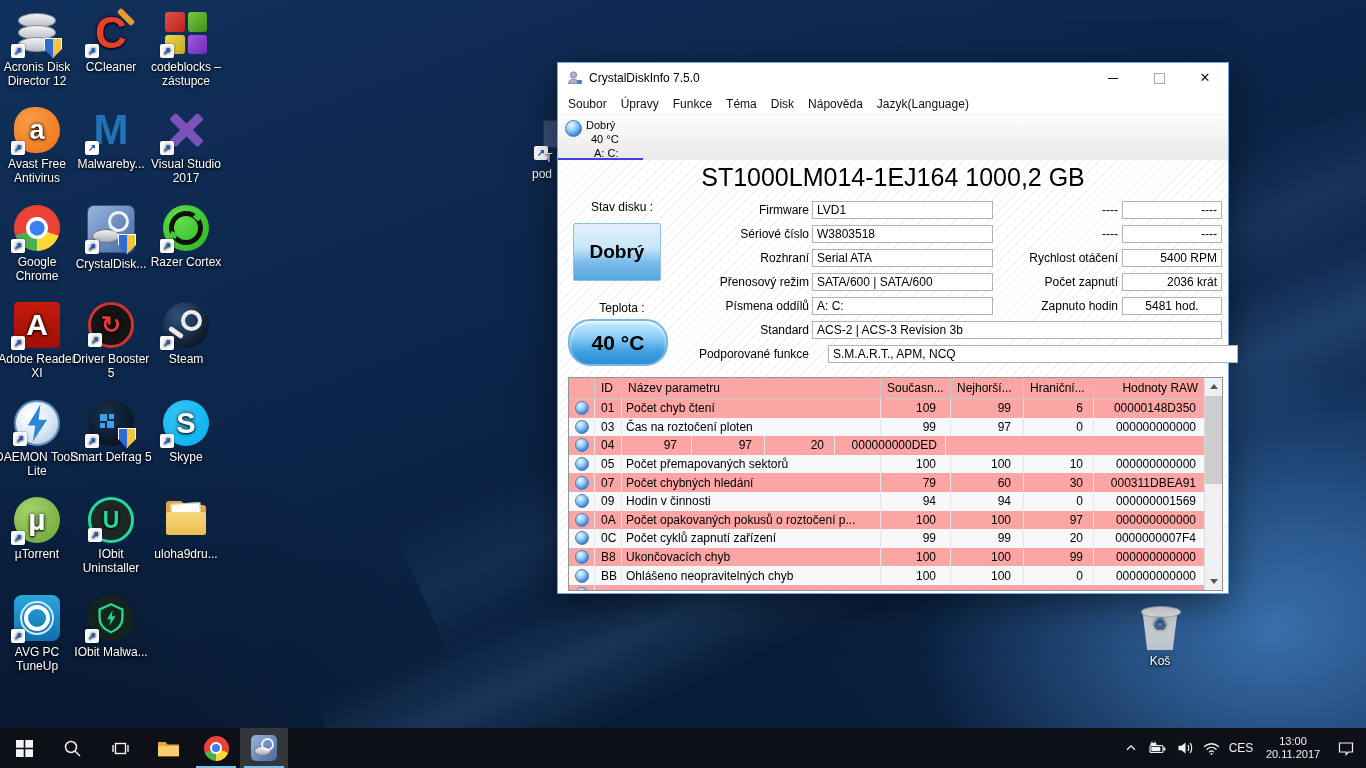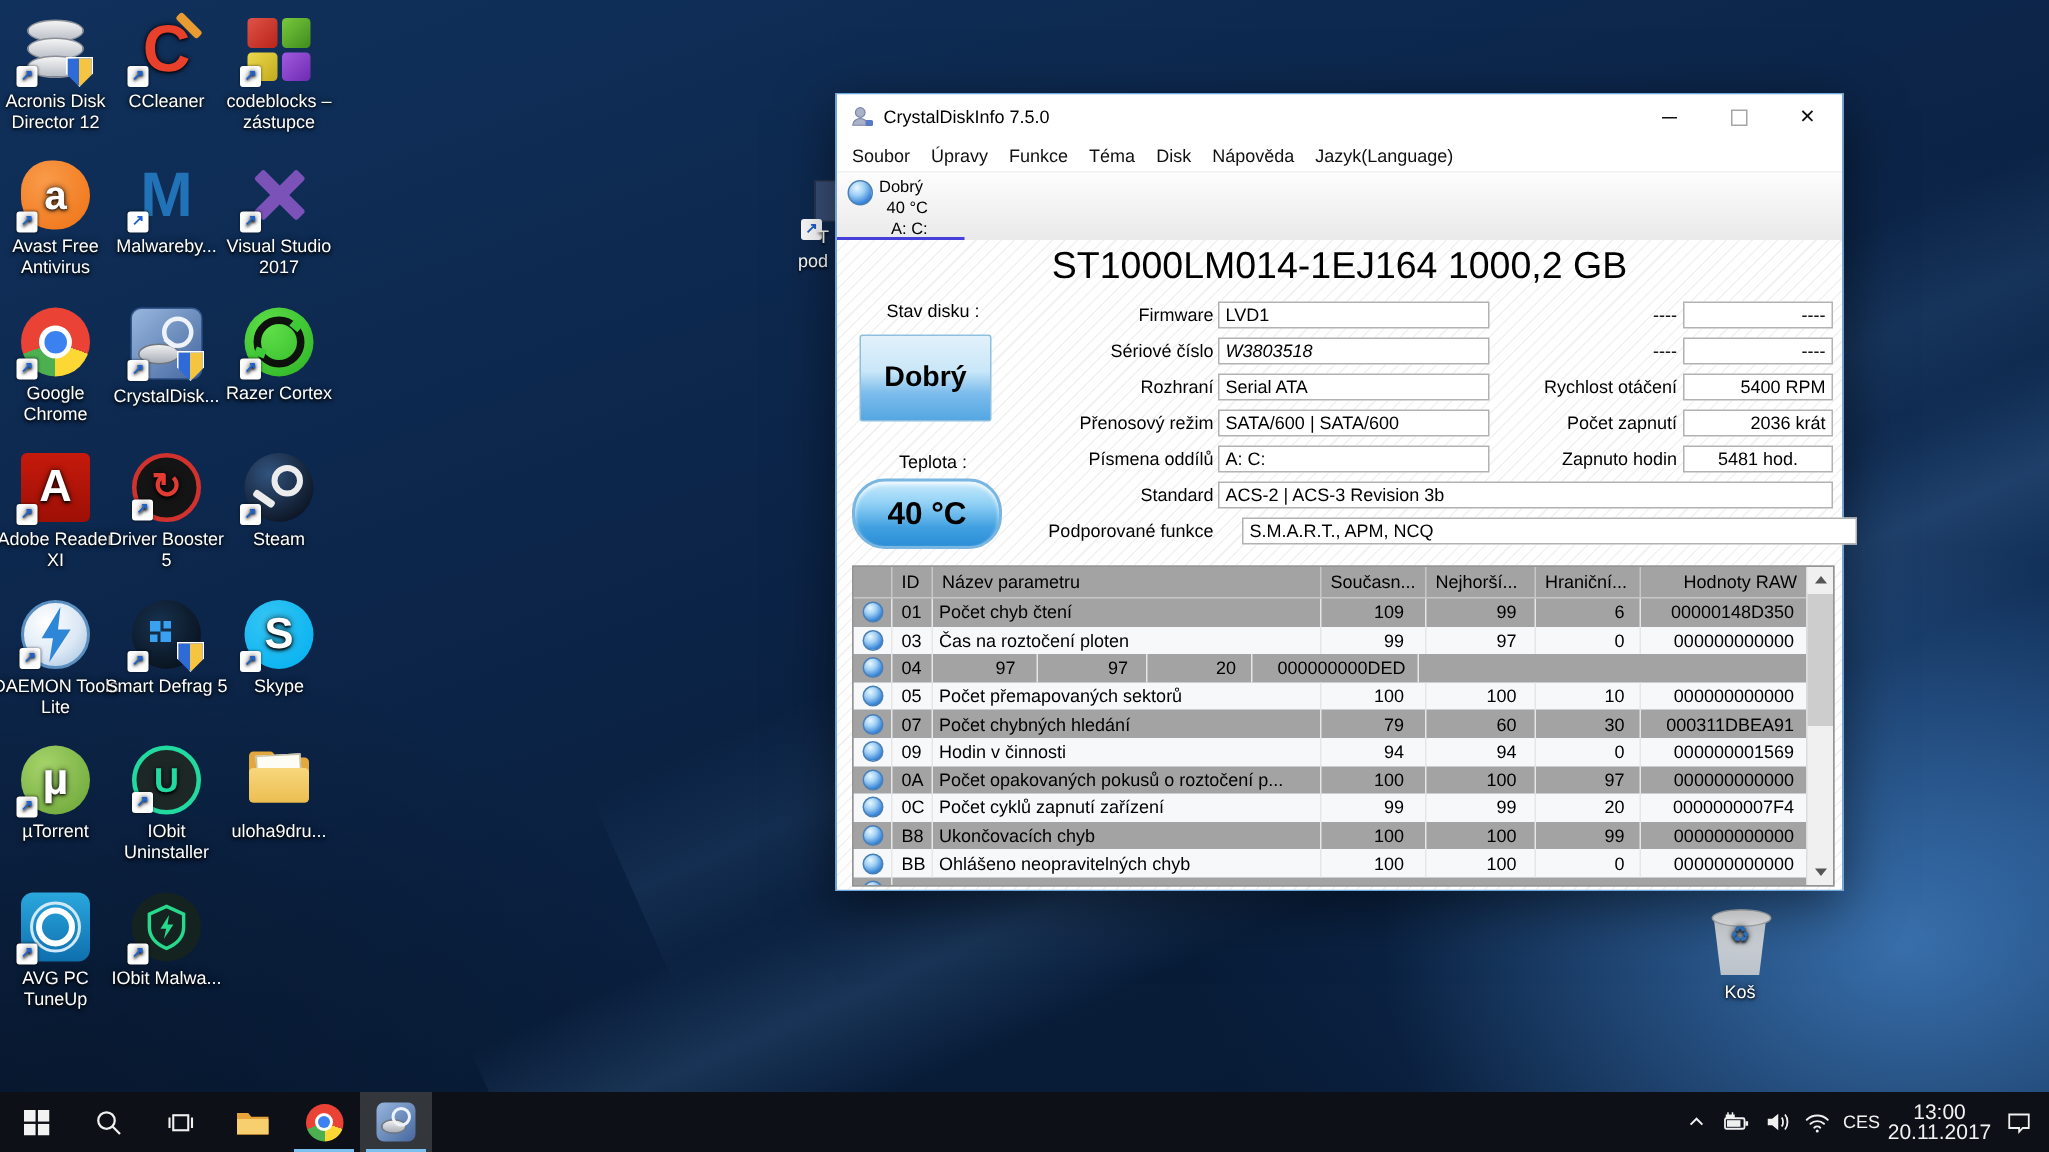--- a/index.html
+++ b/index.html
@@ -119,21 +119,21 @@
     display:flex;align-items:center;justify-content:center;font-size:19px;font-weight:700;color:#000;}
   .lbl-teplota{position:absolute;left:12px;top:238px;width:104px;text-align:center;font-size:12px;}
   .temp-btn{position:absolute;left:10px;top:256px;width:96px;height:43px;border:2px solid #79b6e2;border-radius:22px;
     background:linear-gradient(180deg,#c9ebfc 0%,#8fd0f5 35%,#3f9fe0 72%,#2b8ed6 100%);
     box-shadow:inset 0 2px 3px rgba(255,255,255,.8);
     display:flex;align-items:center;justify-content:center;font-size:21px;font-weight:700;color:#000;}
   .f-label{position:absolute;text-align:right;font-size:12px;line-height:18px;white-space:nowrap;}
   .f-box{position:absolute;height:18px;background:#fff;border:1px solid #b2b2b2;font-size:12px;line-height:17px;
     padding:0 4px;white-space:nowrap;overflow:hidden;box-sizing:border-box;}
   .f-right{text-align:right;}
-  .smart{position:absolute;left:10px;top:314px;width:653px;height:212px;background:#a3a3a3;border:1px solid #949494;
+  .smart{position:absolute;left:10px;top:314px;width:653px;height:212px;background:#fca5a5;border:1px solid #949494;
     overflow:hidden;box-sizing:content-box;}
   .tr{display:flex;align-items:center;}
   .th{height:20px;border-bottom:1px solid #c8c8c8;}
   .th .td{border-right:1px solid #c8c8c8;height:20px;line-height:19px;}
   .tdr{height:18.6px;}
   .tdr .td{border-right:1px solid #e6e6e6;height:18.6px;line-height:18px;}
   .td{font-size:12px;white-space:nowrap;overflow:hidden;box-sizing:border-box;display:flex;align-items:center;}
   .alt{background:#f6f8fa;}
   .row-sph{width:12px;height:12px;margin:0 auto;}
   .sb{position:absolute;right:0;top:0;bottom:0;width:17px;background:#f0f0f0;border-left:1px solid #dcdcdc;}
@@ -147,21 +147,21 @@
   .taskbar{position:absolute;left:0;bottom:0;width:1366px;height:40px;background:#0d1016;z-index:20;}
   .tbi{position:absolute;top:0;width:48px;height:40px;display:flex;align-items:center;justify-content:center;}
   .tbi .ul{position:absolute;bottom:0;left:4px;right:4px;height:2px;background:#7cc0f0;}
   .tbi-active{background:rgba(255,255,255,.16);}
   .tb-cdi-ic{width:26px;height:26px;background:linear-gradient(135deg,#98b6de,#45679e);border-radius:5px;position:relative;}
   .tb-cdi-ic .disk{position:absolute;left:3px;bottom:5px;width:15px;height:8px;background:linear-gradient(#f0f0f0,#a8aeb8);border-radius:50%;border:1px solid #707680;}
   .tb-cdi-ic .mag{position:absolute;right:3px;top:3px;width:9px;height:9px;border:2px solid #eef2fa;border-radius:50%;}
   .tray{position:absolute;right:2px;top:0;height:40px;display:flex;align-items:center;color:#f2f2f2;}
   .tray-item{height:40px;display:flex;align-items:center;justify-content:center;}
   .tray-lang{width:34px;font-size:12px;}
-  .tray-clock{width:70px;flex-direction:column;font-size:14px;line-height:13px;text-align:center;justify-content:center;}
+  .tray-clock{width:70px;flex-direction:column;font-size:11px;line-height:13px;text-align:center;justify-content:center;}
 </style>
 </head>
 <body>
 
 <div class="stage">
   <div class="wbeam beam1"></div>
   <div class="wbeam beam2"></div>
 
   <div id="desktop-icons">
       <div class="dicon" style="left: -6px; top: 10px;">
@@ -371,21 +371,21 @@
 
     <div class="lbl-stav">Stav disku :</div>
     <div class="health-btn">Dobrý</div>
     <div class="lbl-teplota">Teplota :</div>
     <div class="temp-btn">40 °C</div>
 
     <div id="fields">
         <div class="f-label" style="left: 80px; top: 138px; width: 171px;">Firmware</div>
         <div class="f-box" style="left: 254px; top: 138px; width: 181px;">LVD1</div>
         <div class="f-label" style="left: 80px; top: 162px; width: 171px;">Sériové číslo</div>
-        <div class="f-box" style="left: 254px; top: 162px; width: 181px; font-style: italic;">W3803518</div>
+        <div class="f-box" style="left: 254px; top: 162px; width: 181px;">W3803518</div>
         <div class="f-label" style="left: 80px; top: 186px; width: 171px;">Rozhraní</div>
         <div class="f-box" style="left: 254px; top: 186px; width: 181px;">Serial ATA</div>
         <div class="f-label" style="left: 80px; top: 210px; width: 171px;">Přenosový režim</div>
         <div class="f-box" style="left: 254px; top: 210px; width: 181px;">SATA/600 | SATA/600</div>
         <div class="f-label" style="left: 80px; top: 234px; width: 171px;">Písmena oddílů</div>
         <div class="f-box" style="left: 254px; top: 234px; width: 181px;">A: C:</div>
         <div class="f-label" style="left: 430px; top: 138px; width: 130px;">----</div>
         <div class="f-box f-right" style="left: 564px; top: 138px; width: 100px;">----</div>
         <div class="f-label" style="left: 430px; top: 162px; width: 130px;">----</div>
         <div class="f-box f-right" style="left: 564px; top: 162px; width: 100px;">----</div>

